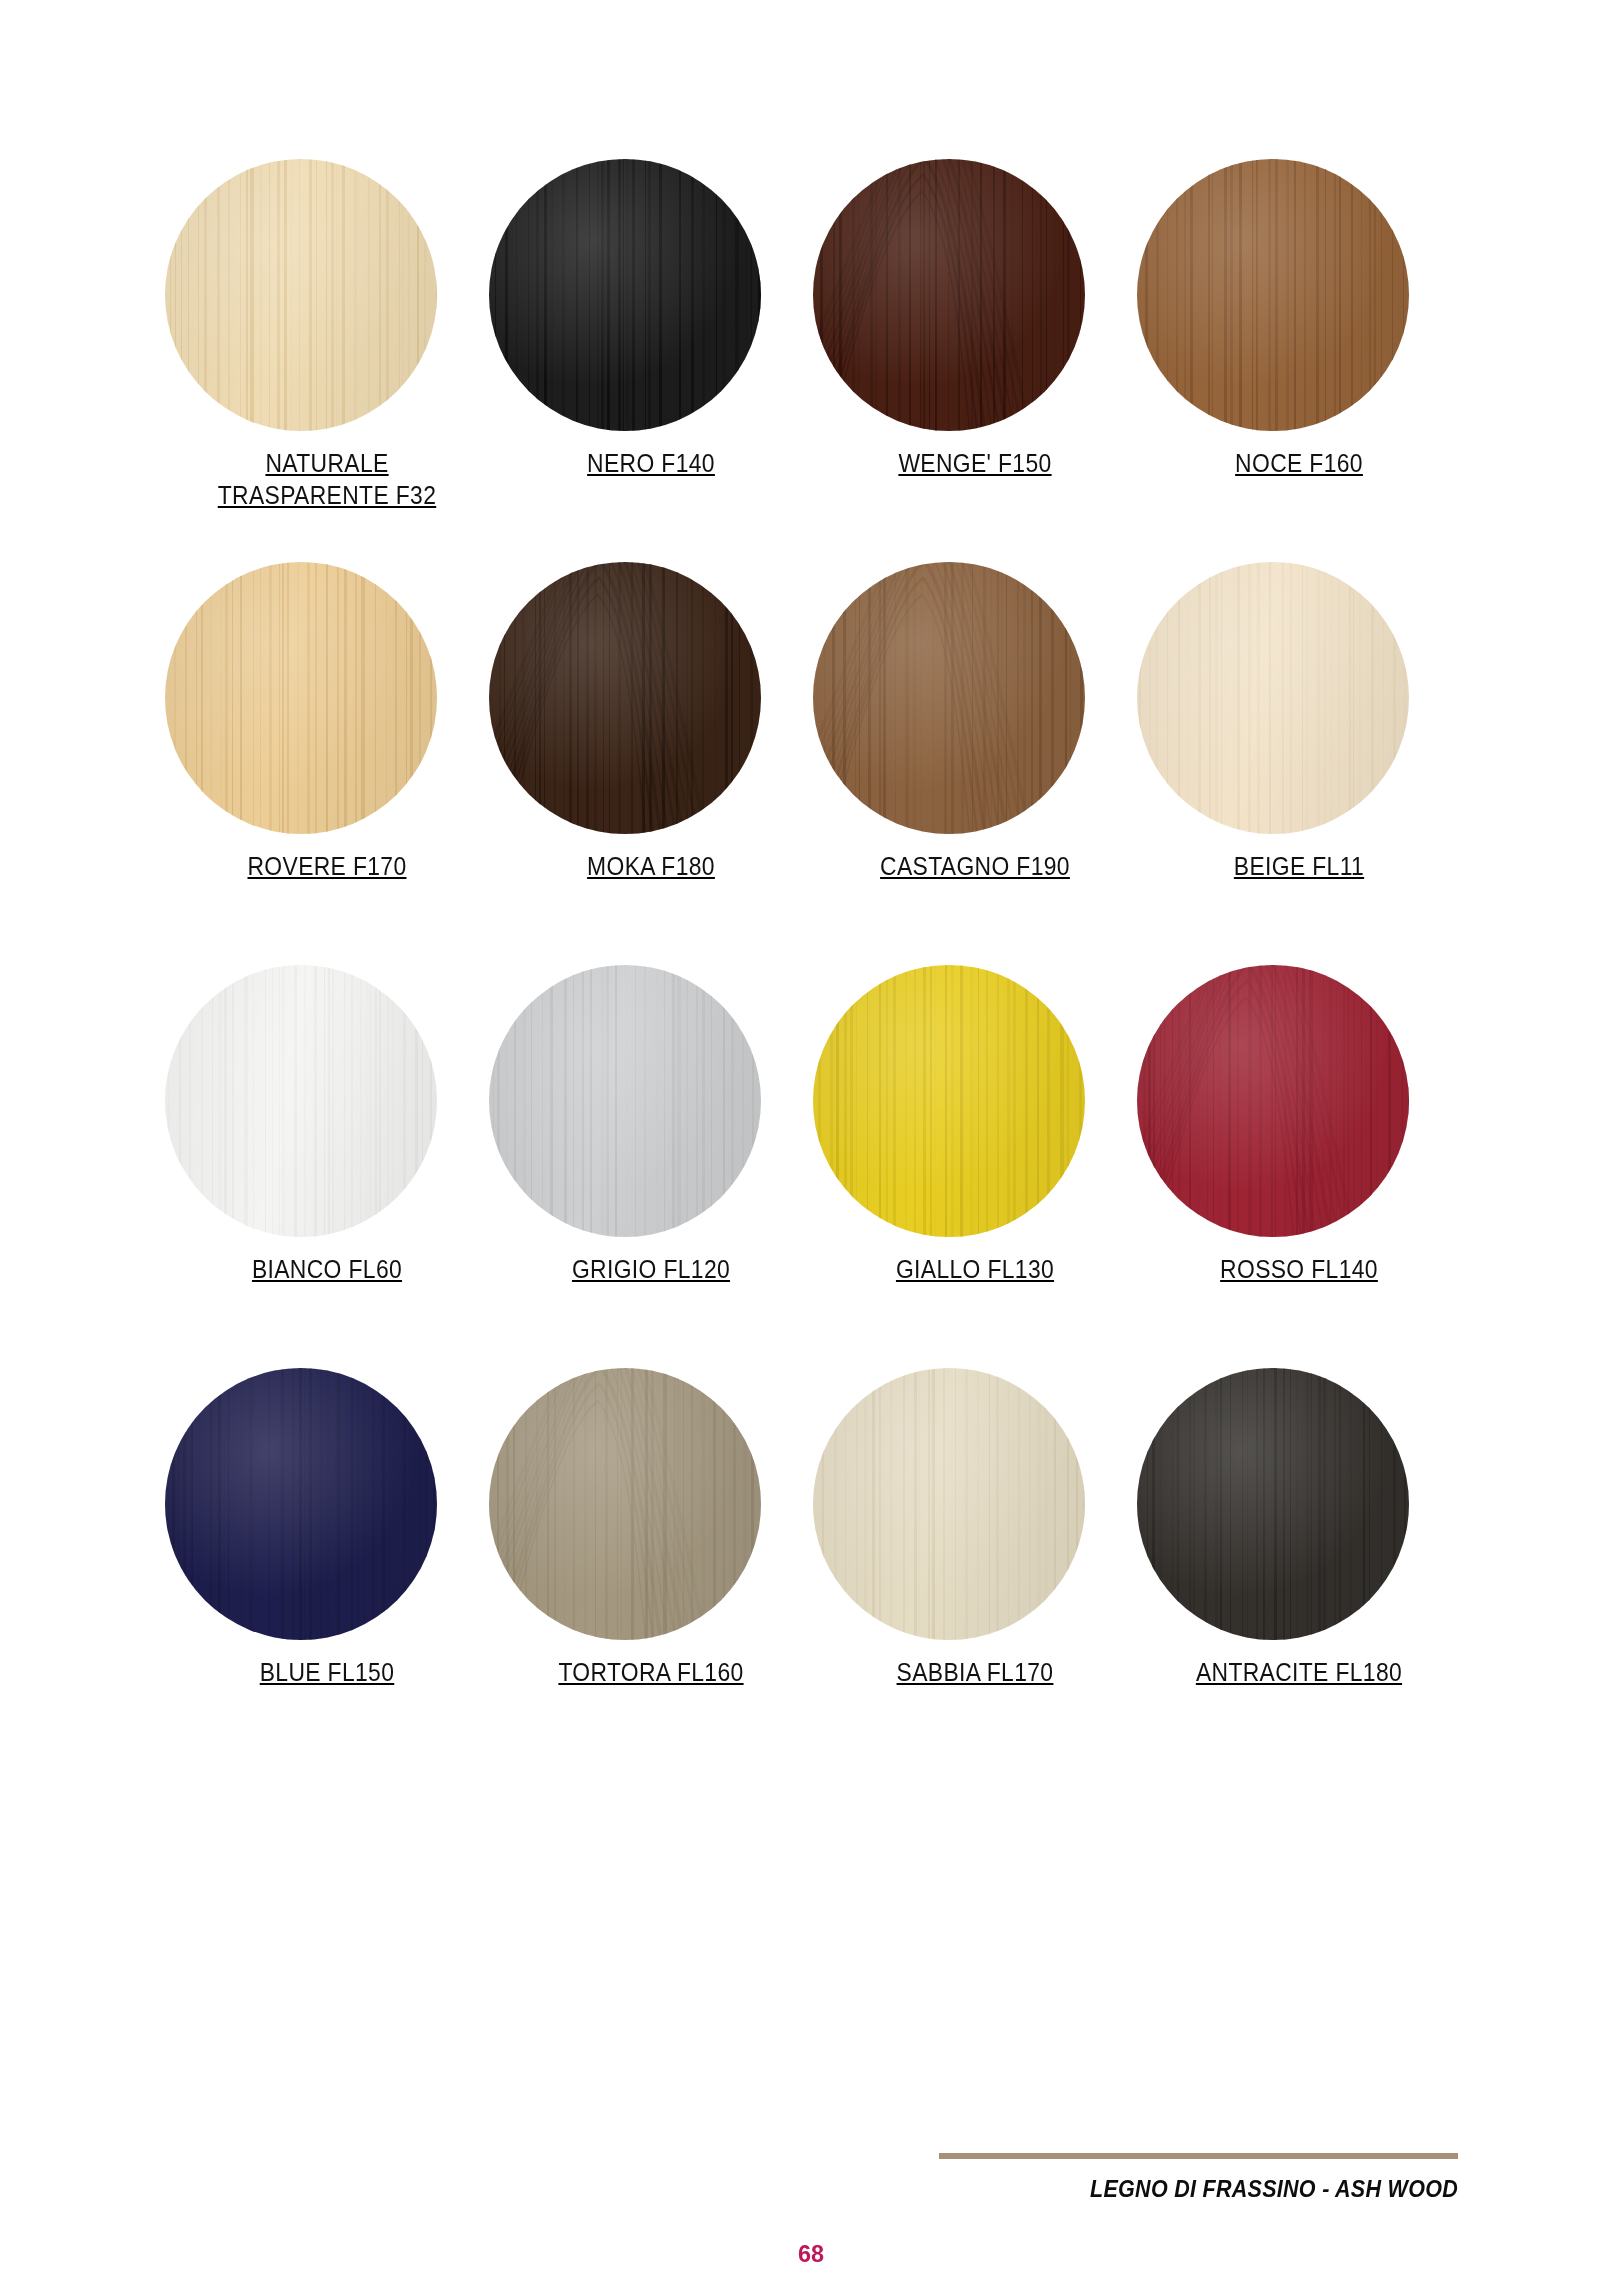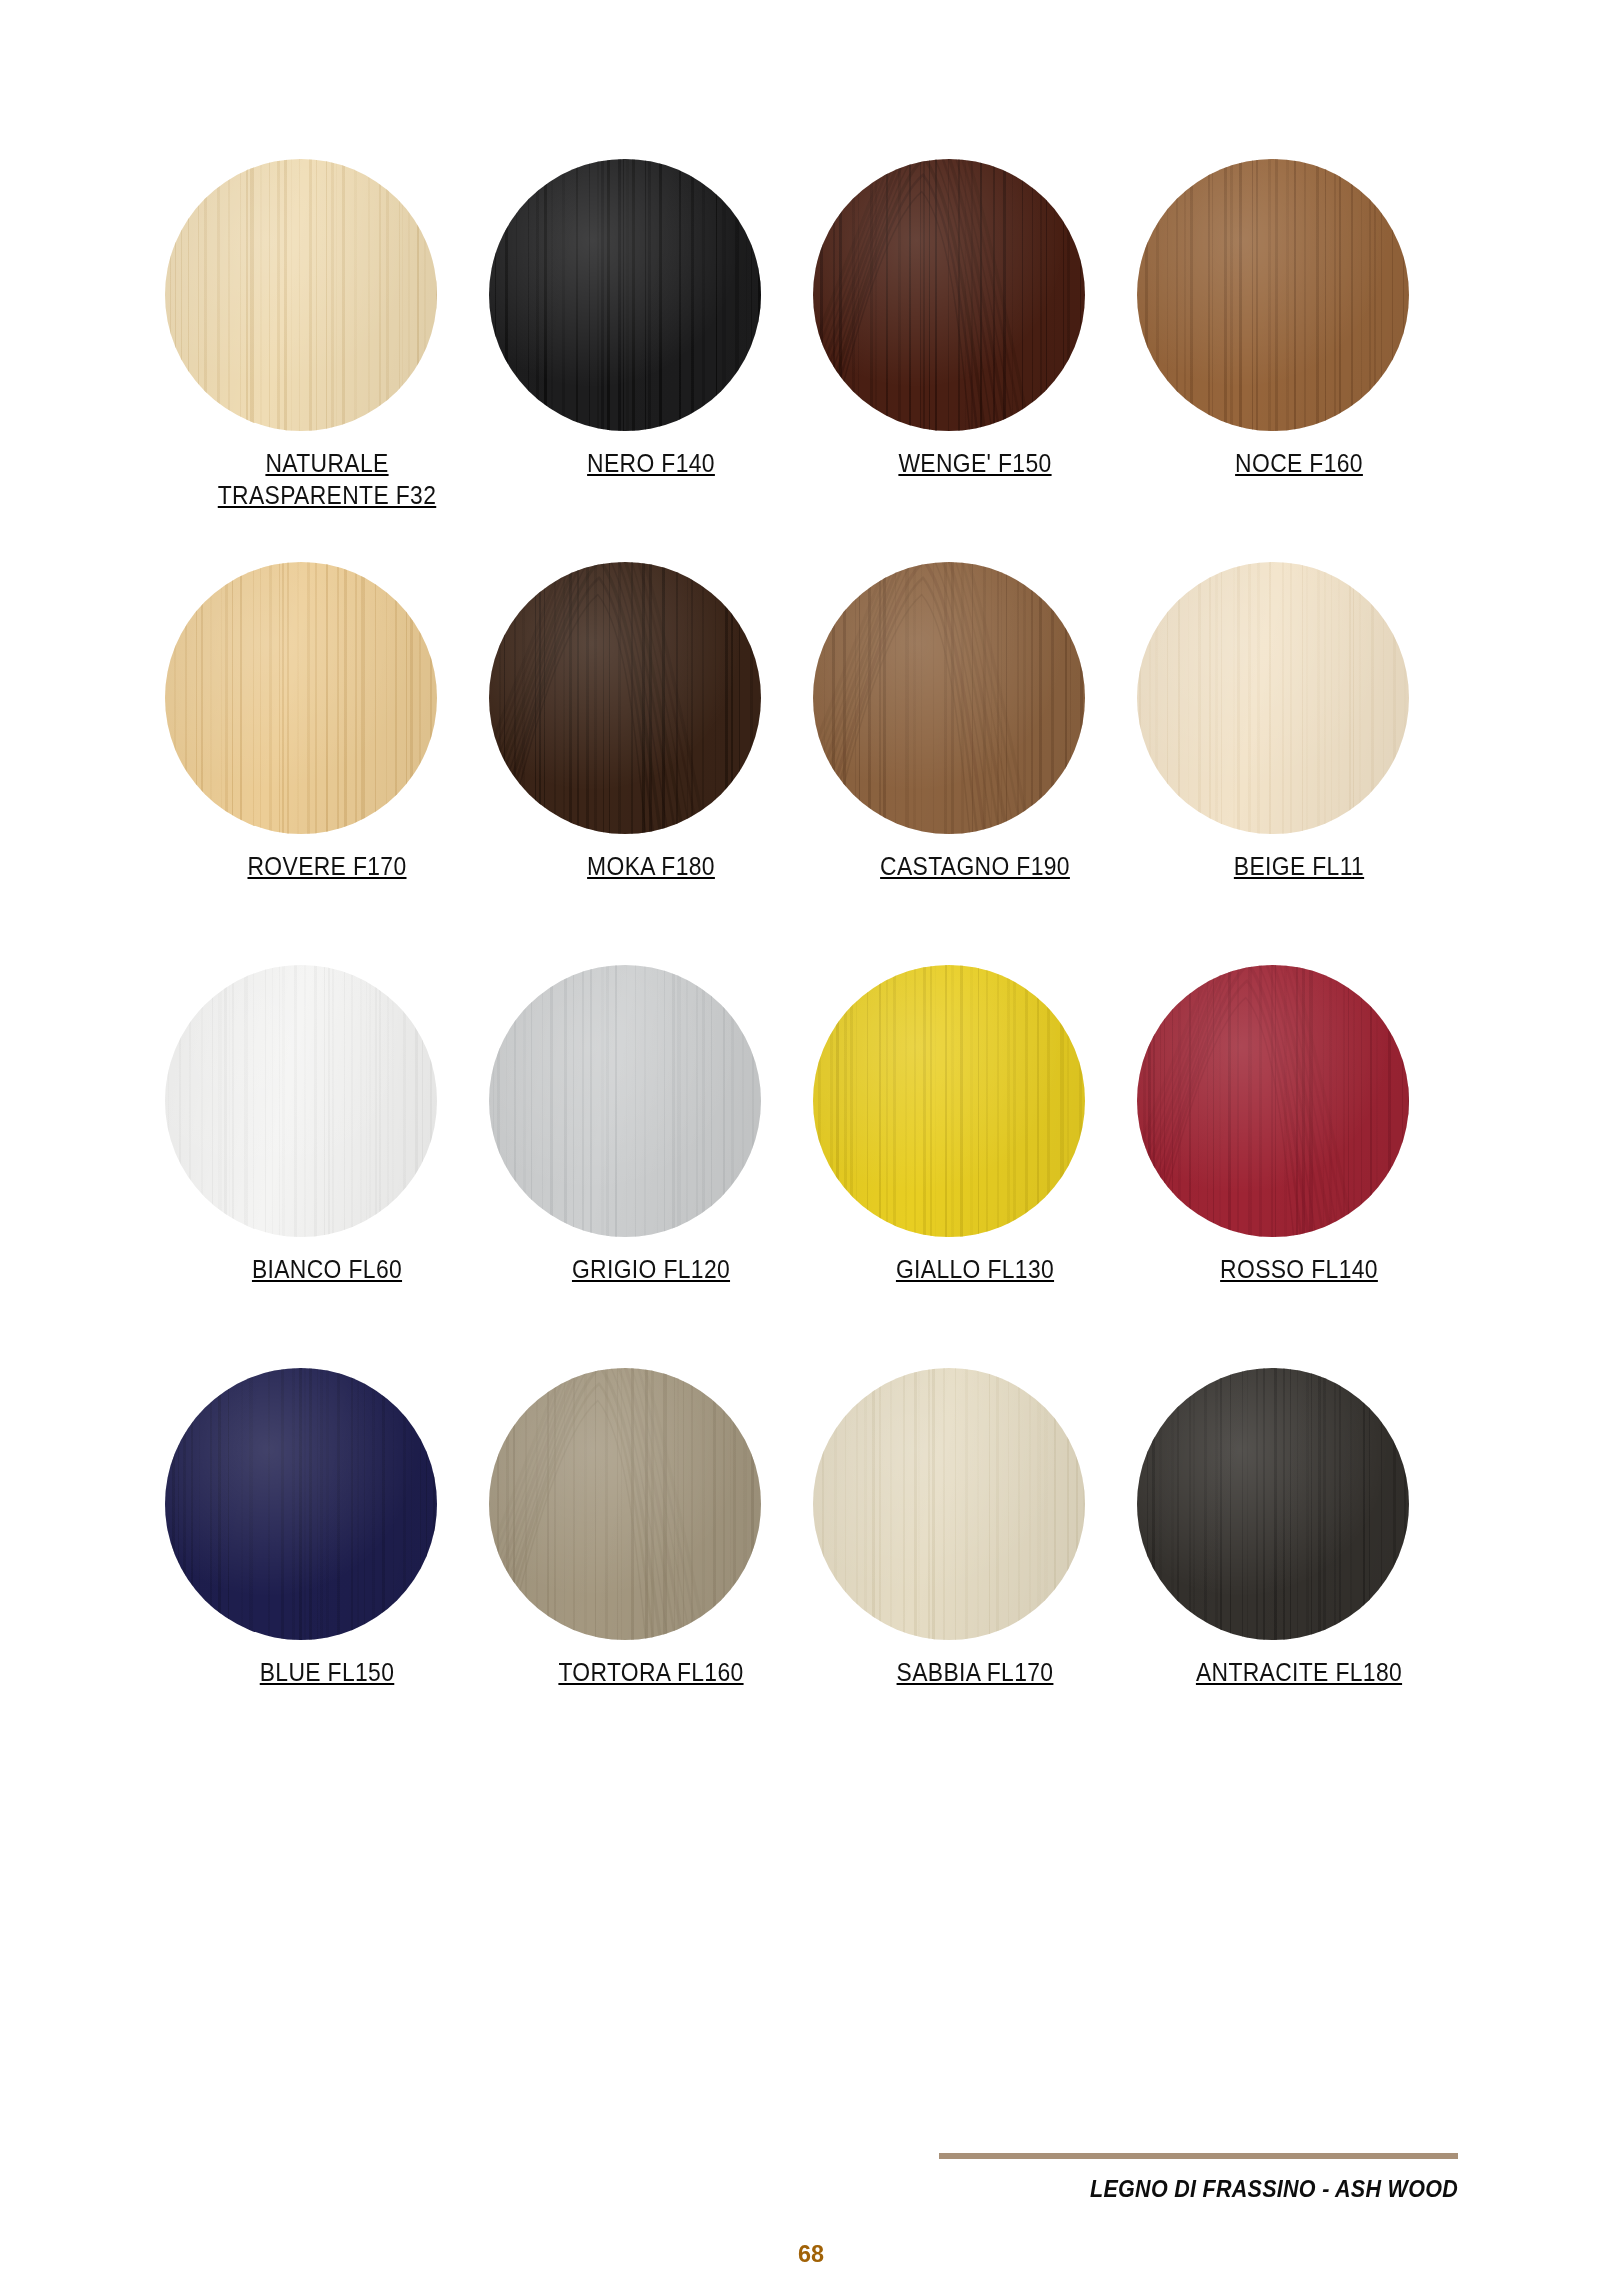--- a/index.html
+++ b/index.html
@@ -87,21 +87,21 @@
   }
   .page-number {
     position: absolute;
     left: 0;
     top: 2241px;
     width: 1622px;
     text-align: center;
     font-family: "Liberation Sans", sans-serif;
     font-weight: bold;
     font-size: 23.4px;
-    color: #a16207;
+    color: #be185d;
   }
 </style>
 </head>
 <body style="background: rgb(255, 255, 255);">
 
 <div class="grid" id="grid">
     <div class="cell">
       <div class="swatch">
         <div class="base" style="background: rgb(239, 220, 180);"></div>
         <div class="grain" style="background: linear-gradient(90deg, transparent 0%, transparent 1.69%, rgba(214, 187, 136, 0.42) 1.69%, rgba(214, 187, 136, 0.42) 2.19%, transparent 2.19%, transparent 2.19%, transparent 3.64%, rgba(214, 187, 136, 0.49) 3.64%, rgba(214, 187, 136, 0.49) 3.95%, transparent 3.95%, transparent 3.95%, transparent 5.95%, rgba(214, 187, 136, 0.463) 5.95%, rgba(214, 187, 136, 0.463) 6.25%, transparent 6.25%, transparent 6.25%, transparent 8.28%, rgba(214, 187, 136, 0.46) 8.28%, rgba(214, 187, 136, 0.46) 8.81%, transparent 8.81%, transparent 8.81%, transparent 12.01%, rgba(214, 187, 136, 0.42) 12.01%, rgba(214, 187, 136, 0.42) 12.33%, transparent 12.33%, transparent 12.33%, transparent 14.44%, rgba(214, 187, 136, 0.376) 14.44%, rgba(214, 187, 136, 0.376) 15.43%, transparent 15.43%, transparent 15.43%, transparent 19.26%, rgba(214, 187, 136, 0.337) 19.26%, rgba(214, 187, 136, 0.337) 20.28%, transparent 20.28%, transparent 20.28%, transparent 22.98%, rgba(214, 187, 136, 0.275) 22.98%, rgba(214, 187, 136, 0.275) 23.86%, transparent 23.86%, transparent 23.86%, transparent 27.59%, rgba(214, 187, 136, 0.286) 27.59%, rgba(214, 187, 136, 0.286) 27.99%, transparent 27.99%, transparent 27.99%, transparent 29.91%, rgba(214, 187, 136, 0.533) 29.91%, rgba(214, 187, 136, 0.533) 30.4%, transparent 30.4%, transparent 30.4%, transparent 31.36%, rgba(214, 187, 136, 0.533) 31.36%, rgba(214, 187, 136, 0.533) 32.55%, transparent 32.55%, transparent 32.55%, transparent 34.88%, rgba(214, 187, 136, 0.157) 34.88%, rgba(214, 187, 136, 0.157) 35.72%, transparent 35.72%, transparent 35.72%, transparent 38.12%, rgba(214, 187, 136, 0.404) 38.12%, rgba(214, 187, 136, 0.404) 38.45%, transparent 38.45%, transparent 38.45%, transparent 41.3%, rgba(214, 187, 136, 0.416) 41.3%, rgba(214, 187, 136, 0.416) 42.12%, transparent 42.12%, transparent 42.12%, transparent 43.87%, rgba(214, 187, 136, 0.525) 43.87%, rgba(214, 187, 136, 0.525) 45%, transparent 45%, transparent 45%, transparent 46.42%, rgba(214, 187, 136, 0.165) 46.42%, rgba(214, 187, 136, 0.165) 46.75%, transparent 46.75%, transparent 46.75%, transparent 49.16%, rgba(214, 187, 136, 0.25) 49.16%, rgba(214, 187, 136, 0.25) 49.45%, transparent 49.45%, transparent 49.45%, transparent 53.09%, rgba(214, 187, 136, 0.435) 53.09%, rgba(214, 187, 136, 0.435) 54.15%, transparent 54.15%, transparent 54.15%, transparent 55.54%, rgba(214, 187, 136, 0.404) 55.54%, rgba(214, 187, 136, 0.404) 55.94%, transparent 55.94%, transparent 55.94%, transparent 59.11%, rgba(214, 187, 136, 0.53) 59.11%, rgba(214, 187, 136, 0.53) 59.51%, transparent 59.51%, transparent 59.51%, transparent 61.07%, rgba(214, 187, 136, 0.345) 61.07%, rgba(214, 187, 136, 0.345) 62.1%, transparent 62.1%, transparent 62.1%, transparent 62.76%, rgba(214, 187, 136, 0.15) 62.76%, rgba(214, 187, 136, 0.15) 63.24%, transparent 63.24%, transparent 63.24%, transparent 65.17%, rgba(214, 187, 136, 0.45) 65.17%, rgba(214, 187, 136, 0.45) 66.12%, transparent 66.12%, transparent 66.12%, transparent 69.51%, rgba(214, 187, 136, 0.173) 69.51%, rgba(214, 187, 136, 0.173) 70.74%, transparent 70.74%, transparent 70.74%, transparent 74.71%, rgba(214, 187, 136, 0.184) 74.71%, rgba(214, 187, 136, 0.184) 75.37%, transparent 75.37%, transparent 75.37%, transparent 78.62%, rgba(214, 187, 136, 0.365) 78.62%, rgba(214, 187, 136, 0.365) 79.31%, transparent 79.31%, transparent 79.31%, transparent 81.22%, rgba(214, 187, 136, 0.314) 81.22%, rgba(214, 187, 136, 0.314) 82.41%, transparent 82.41%, transparent 82.41%, transparent 86.16%, rgba(214, 187, 136, 0.32) 86.16%, rgba(214, 187, 136, 0.32) 86.53%, transparent 86.53%, transparent 86.53%, transparent 87.25%, rgba(214, 187, 136, 0.16) 87.25%, rgba(214, 187, 136, 0.16) 87.52%, transparent 87.52%, transparent 87.52%, transparent 89.25%, rgba(214, 187, 136, 0.16) 89.25%, rgba(214, 187, 136, 0.16) 90.22%, transparent 90.22%, transparent 90.22%, transparent 92.58%, rgba(214, 187, 136, 0.55) 92.58%, rgba(214, 187, 136, 0.55) 93.53%, transparent 93.53%, transparent 93.53%, transparent 95.14%, rgba(214, 187, 136, 0.184) 95.14%, rgba(214, 187, 136, 0.184) 95.93%, transparent 95.93%, transparent 95.93%, transparent 99.73%, rgba(214, 187, 136, 0.48) 99.73%, rgba(214, 187, 136, 0.48) 100.34%, transparent 100.34%);"></div>

